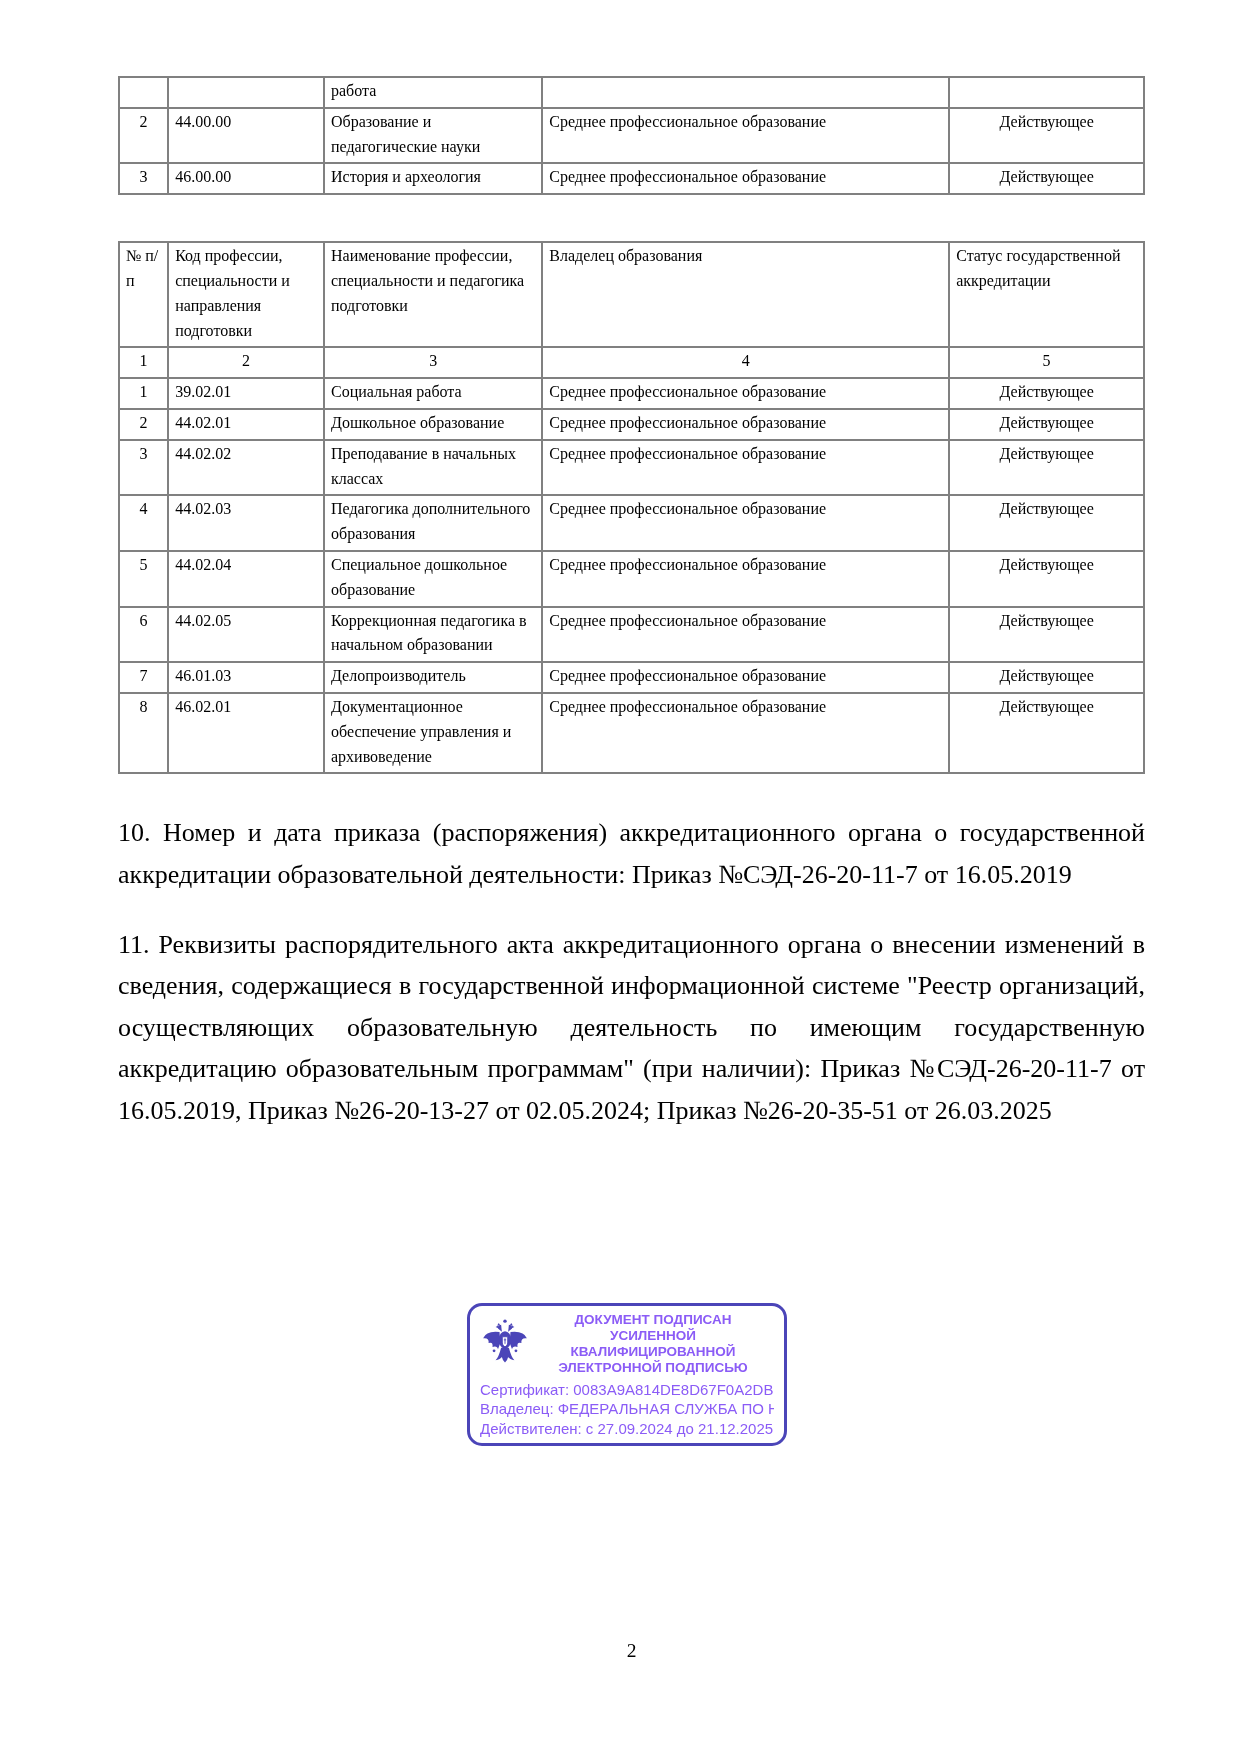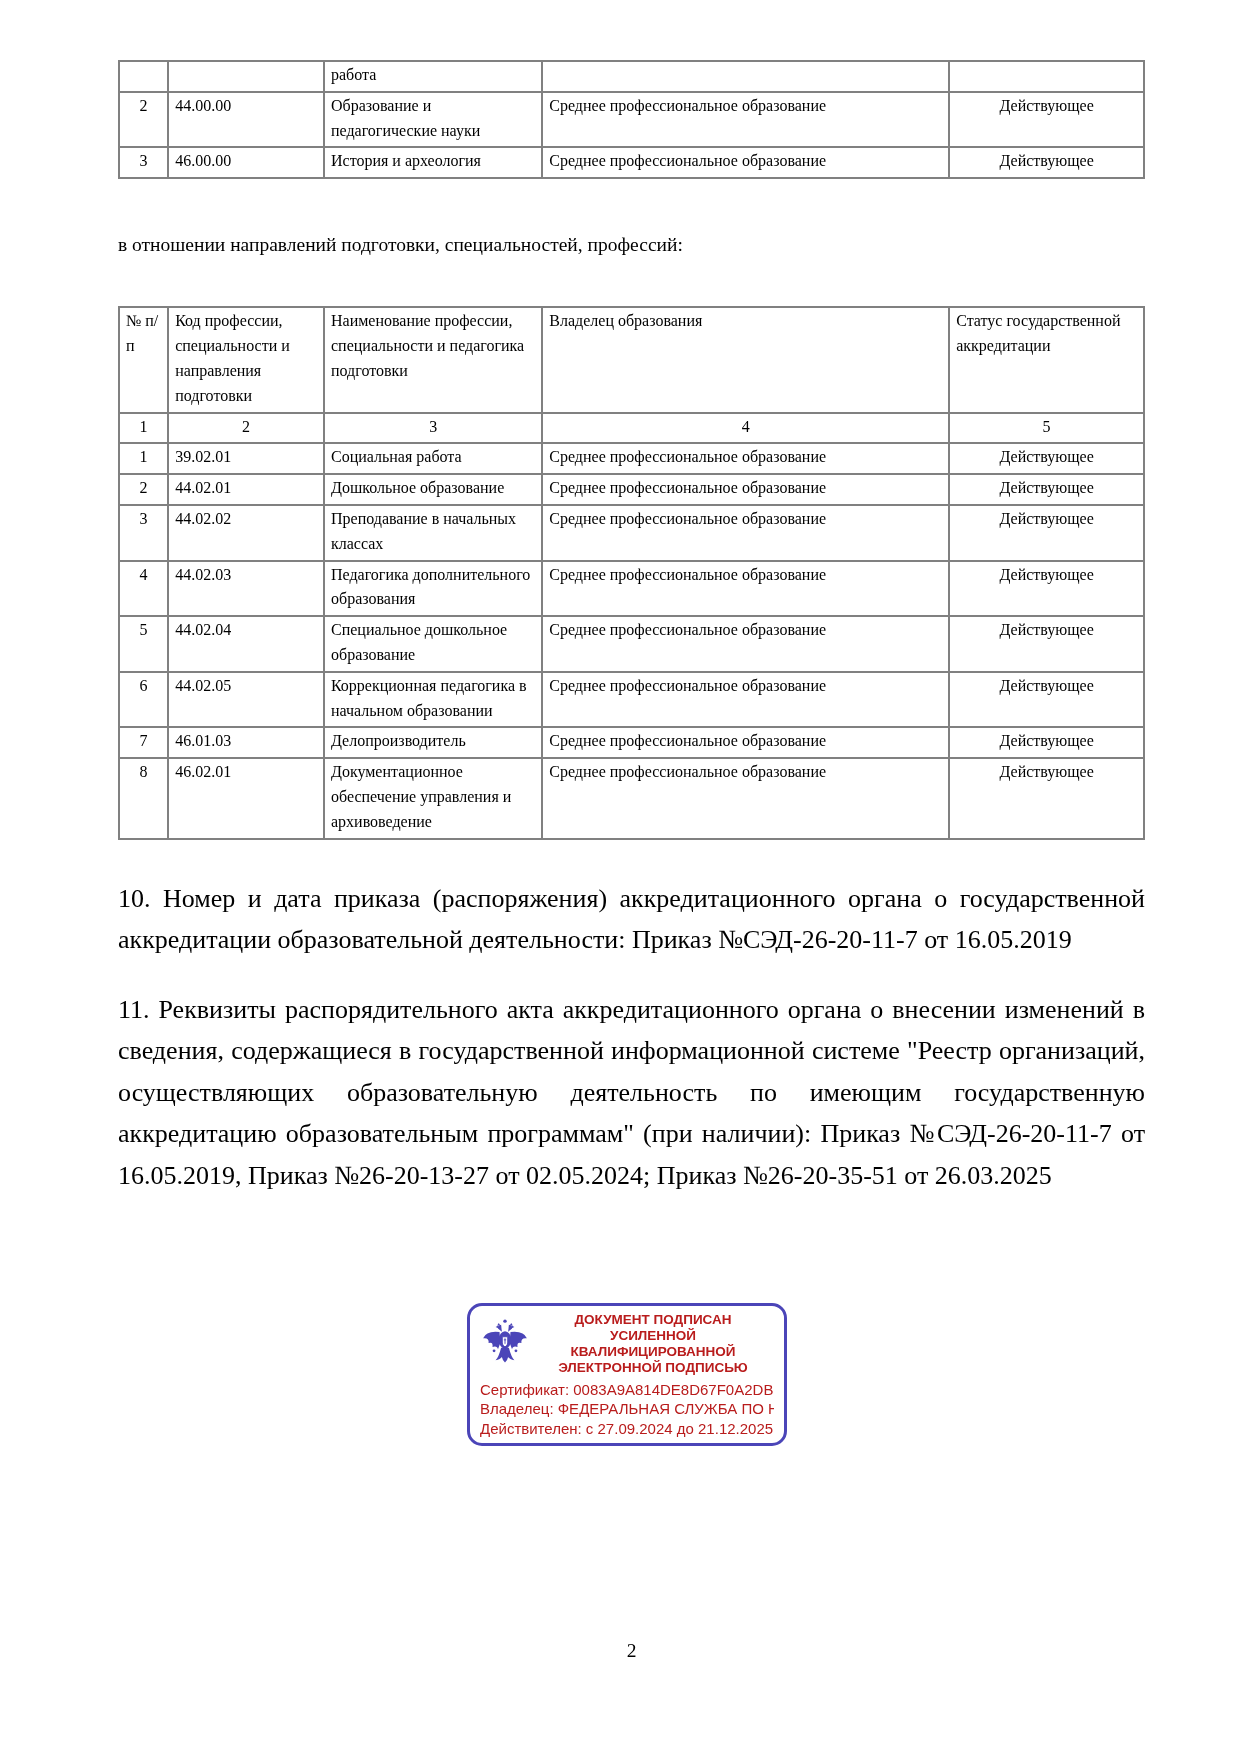--- a/index.html
+++ b/index.html
@@ -5,21 +5,21 @@
   html, body { margin: 0; padding: 0; background: #ffffff; }
   .page {
     position: relative;
     width: 1241px;
     height: 1754px;
     margin: 0 auto;
     background: #ffffff;
     font-family: "Liberation Serif", "DejaVu Serif", serif;
     color: #000000;
     box-sizing: border-box;
-    padding: 60px 96px 0 118px;
+    padding: 76px 96px 0 118px;
     overflow: hidden;
   }
 
   
   table.doc-table {
     width: 100%;
     border-collapse: collapse;
     table-layout: fixed;
     font-size: 16px;
     line-height: 1.55;
@@ -60,21 +60,21 @@
   
   .stamp {
     position: absolute;
     left: 467px;
     top: 1303px;
     width: 320px;
     box-sizing: border-box;
     border: 3px solid #4b45b8;
     border-radius: 15px;
     padding: 6px 10px 5px 10px;
-    color: #b91c1c;
+    color: #8b5cf6;
     font-family: "Liberation Sans", "DejaVu Sans", sans-serif;
   }
   .stamp-top { display: flex; align-items: center; }
   .stamp-eagle { flex: 0 0 52px; height: 54px; }
   .stamp-titles {
     flex: 1 1 auto;
     text-align: center;
     font-weight: bold;
     font-size: 13.5px;
     line-height: 1.18;
@@ -128,21 +128,20 @@
       <tr>
         <td class="c-center">3</td>
         <td class="c-left">46.00.00</td>
         <td class="c-left">История и археология</td>
         <td class="c-left">Среднее профессиональное образование</td>
         <td class="c-center">Действующее</td>
       </tr>
     </tbody>
   </table>
 
-  <div class="intro-line">в отношении направлений подготовки, специальностей, профессий:</div>
 
   <div class="tbl2-wrap">
   <table class="doc-table">
     <colgroup>
       <col class="col-num">
           <col class="col-code">
           <col class="col-name">
           <col class="col-level">
           <col class="col-status">
     </colgroup>

